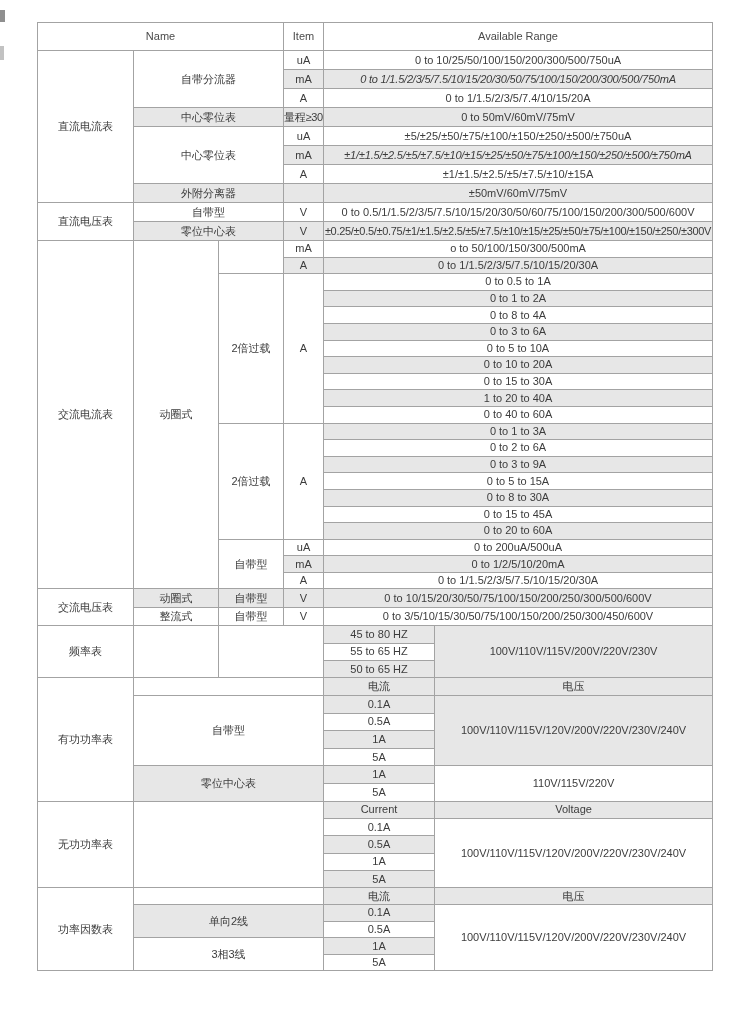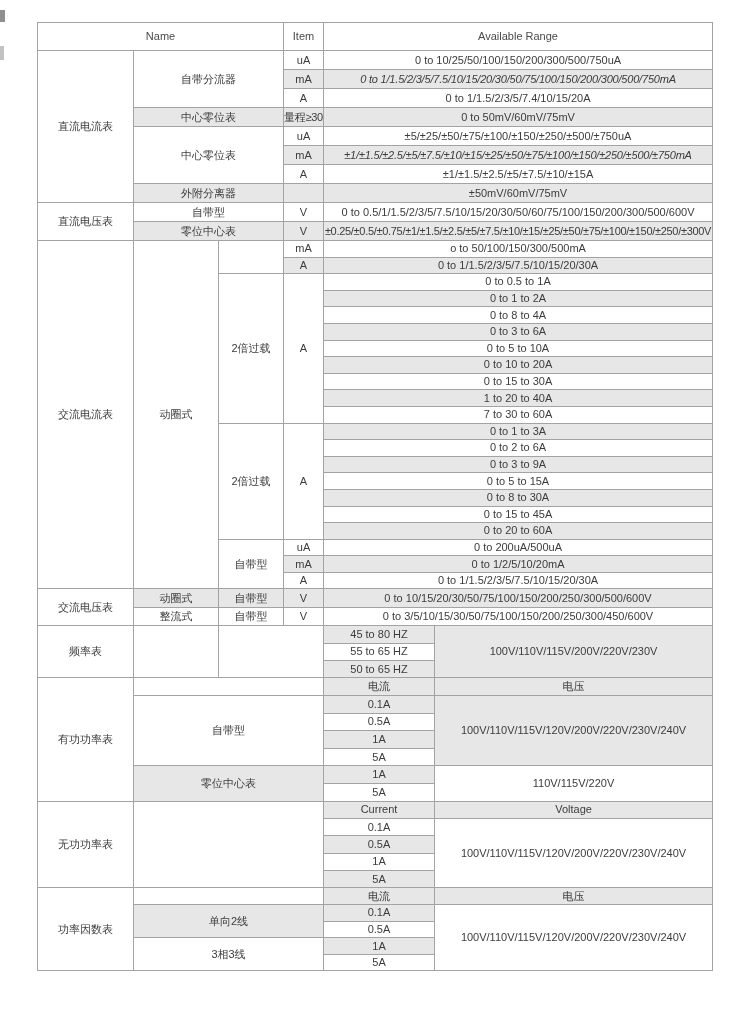--- a/index.html
+++ b/index.html
@@ -129,21 +129,21 @@
     <tr class="rAC">
           <td class="g" colspan="2">0 to 10 to 20A</td>
         </tr>
     <tr class="rAC">
           <td colspan="2">0 to 15 to 30A</td>
         </tr>
     <tr class="rAC">
           <td class="g" colspan="2">1 to 20 to 40A</td>
         </tr>
     <tr class="rAC">
-          <td colspan="2">7 to 30 to 60A</td>
+          <td colspan="2">0 to 40 to 60A</td>
         </tr>
 
     <tr class="rAC">
       <td class="cn" rowspan="7">2倍过载</td>
       <td rowspan="7">A</td>
       <td class="g" colspan="2">0 to 1 to 3A</td>
     </tr>
     <tr class="rAC">
           <td colspan="2">0 to 2 to 6A</td>
         </tr>

